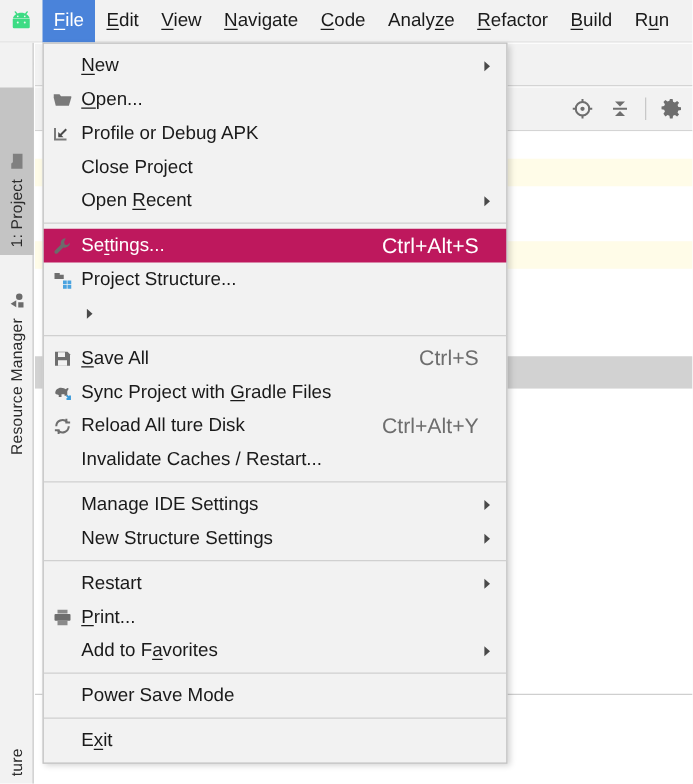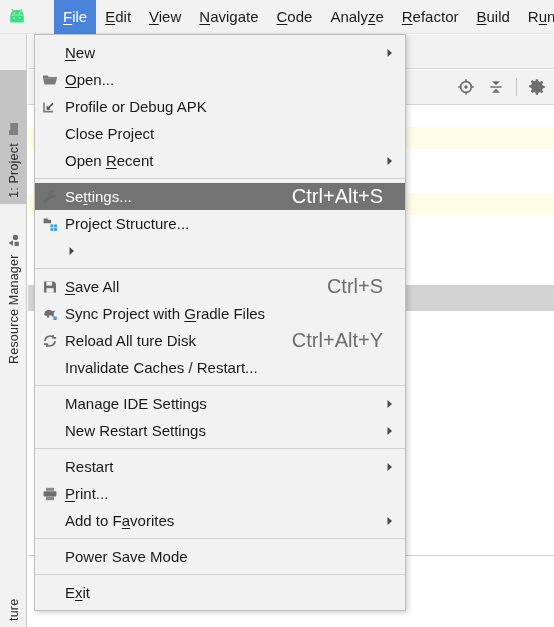--- a/index.html
+++ b/index.html
@@ -27,21 +27,21 @@
     flex: 0 0 auto;
   }
   .menubar-item {
     height: 34px;
     padding: 0 9px;
     display: flex; align-items: center;
     font-size: 15px; color: #1a1a1a;
     white-space: nowrap;
     flex: 0 0 auto;
   }
-  .menubar-item.active { background: #4a83da; color: #ffffff; margin-left: 20px; }
+  .menubar-item.active { background: #4a83da; color: #ffffff; }
   .mn { text-decoration: underline; text-underline-offset: 2px; }
 
   
   .toolstrip {
     position: absolute; top: 34px; left: 0;
     width: 27px; height: 593px;
     background: #f2f2f2;
     border-right: 1px solid #c9c9c9;
     z-index: 5;
   }
@@ -153,28 +153,28 @@
     z-index: 60;
   }
   .mi {
     position: relative;
     height: 27px;
     display: flex; align-items: center;
     padding: 0 8px 0 0;
     font-size: 15px; color: #1a1a1a;
     cursor: default;
   }
-  .mi.sel { background: #737373; color: #ffffff; }
+  .mi.sel { background: #be185d; color: #ffffff; }
   .mi-icon {
     width: 30px; flex: 0 0 auto;
     display: flex; align-items: center; justify-content: center;
   }
   .mi-label { flex: 1 1 auto; white-space: nowrap; }
   .mi-accel {
-    flex: 0 0 auto; font-size: 20px; color: #6d6d6d;
+    flex: 0 0 auto; font-size: 17px; color: #6d6d6d;
     margin-left: 18px; white-space: nowrap;
   }
   .mi.sel .mi-accel { color: #ffffff; }
   .mi-arrow {
     flex: 0 0 auto; width: 14px;
     display: flex; align-items: center; justify-content: center;
   }
   .mi-sep { height: 1px; background: #d0d0d0; margin: 4px 0; }
 
   svg { display: block; }
@@ -416,21 +416,21 @@
         <span class="mi-icon"></span>
         <span class="mi-label">Manage IDE Settings</span>
         <span class="mi-arrow">
           <svg width="8" height="10" viewBox="0 0 8 10">
             <path d="M1.5 1 L6 5 L1.5 9 Z" fill="#4a4a4a"></path>
           </svg>
         </span>
       </div>
       <div class="mi">
         <span class="mi-icon"></span>
-        <span class="mi-label">New Restart Settings</span>
+        <span class="mi-label">New Structure Settings</span>
         <span class="mi-arrow">
           <svg width="8" height="10" viewBox="0 0 8 10">
             <path d="M1.5 1 L6 5 L1.5 9 Z" fill="#4a4a4a"></path>
           </svg>
         </span>
       </div>
       <div class="mi-sep"></div>
       <div class="mi">
         <span class="mi-icon"></span>
         <span class="mi-label">Restart</span>

